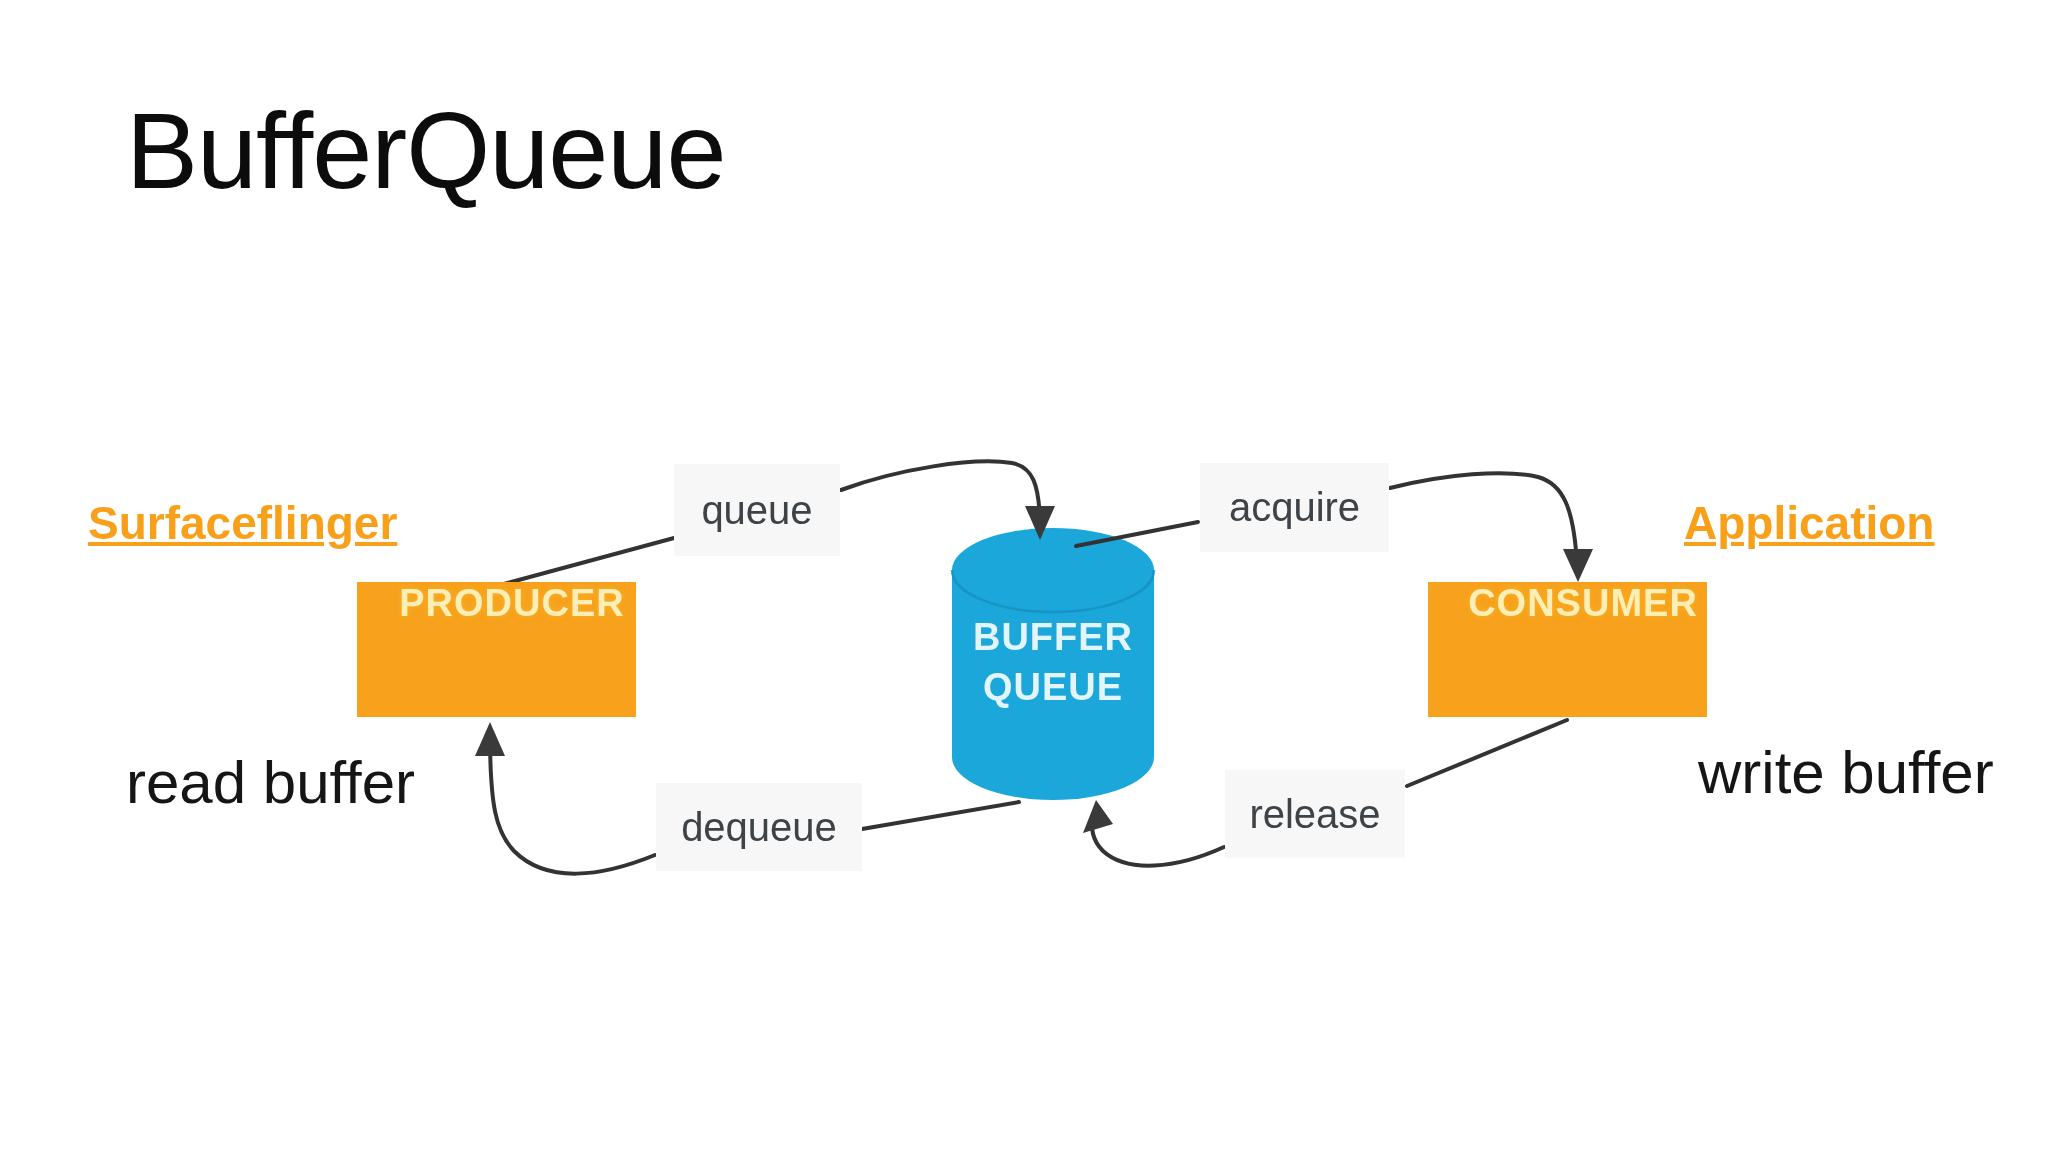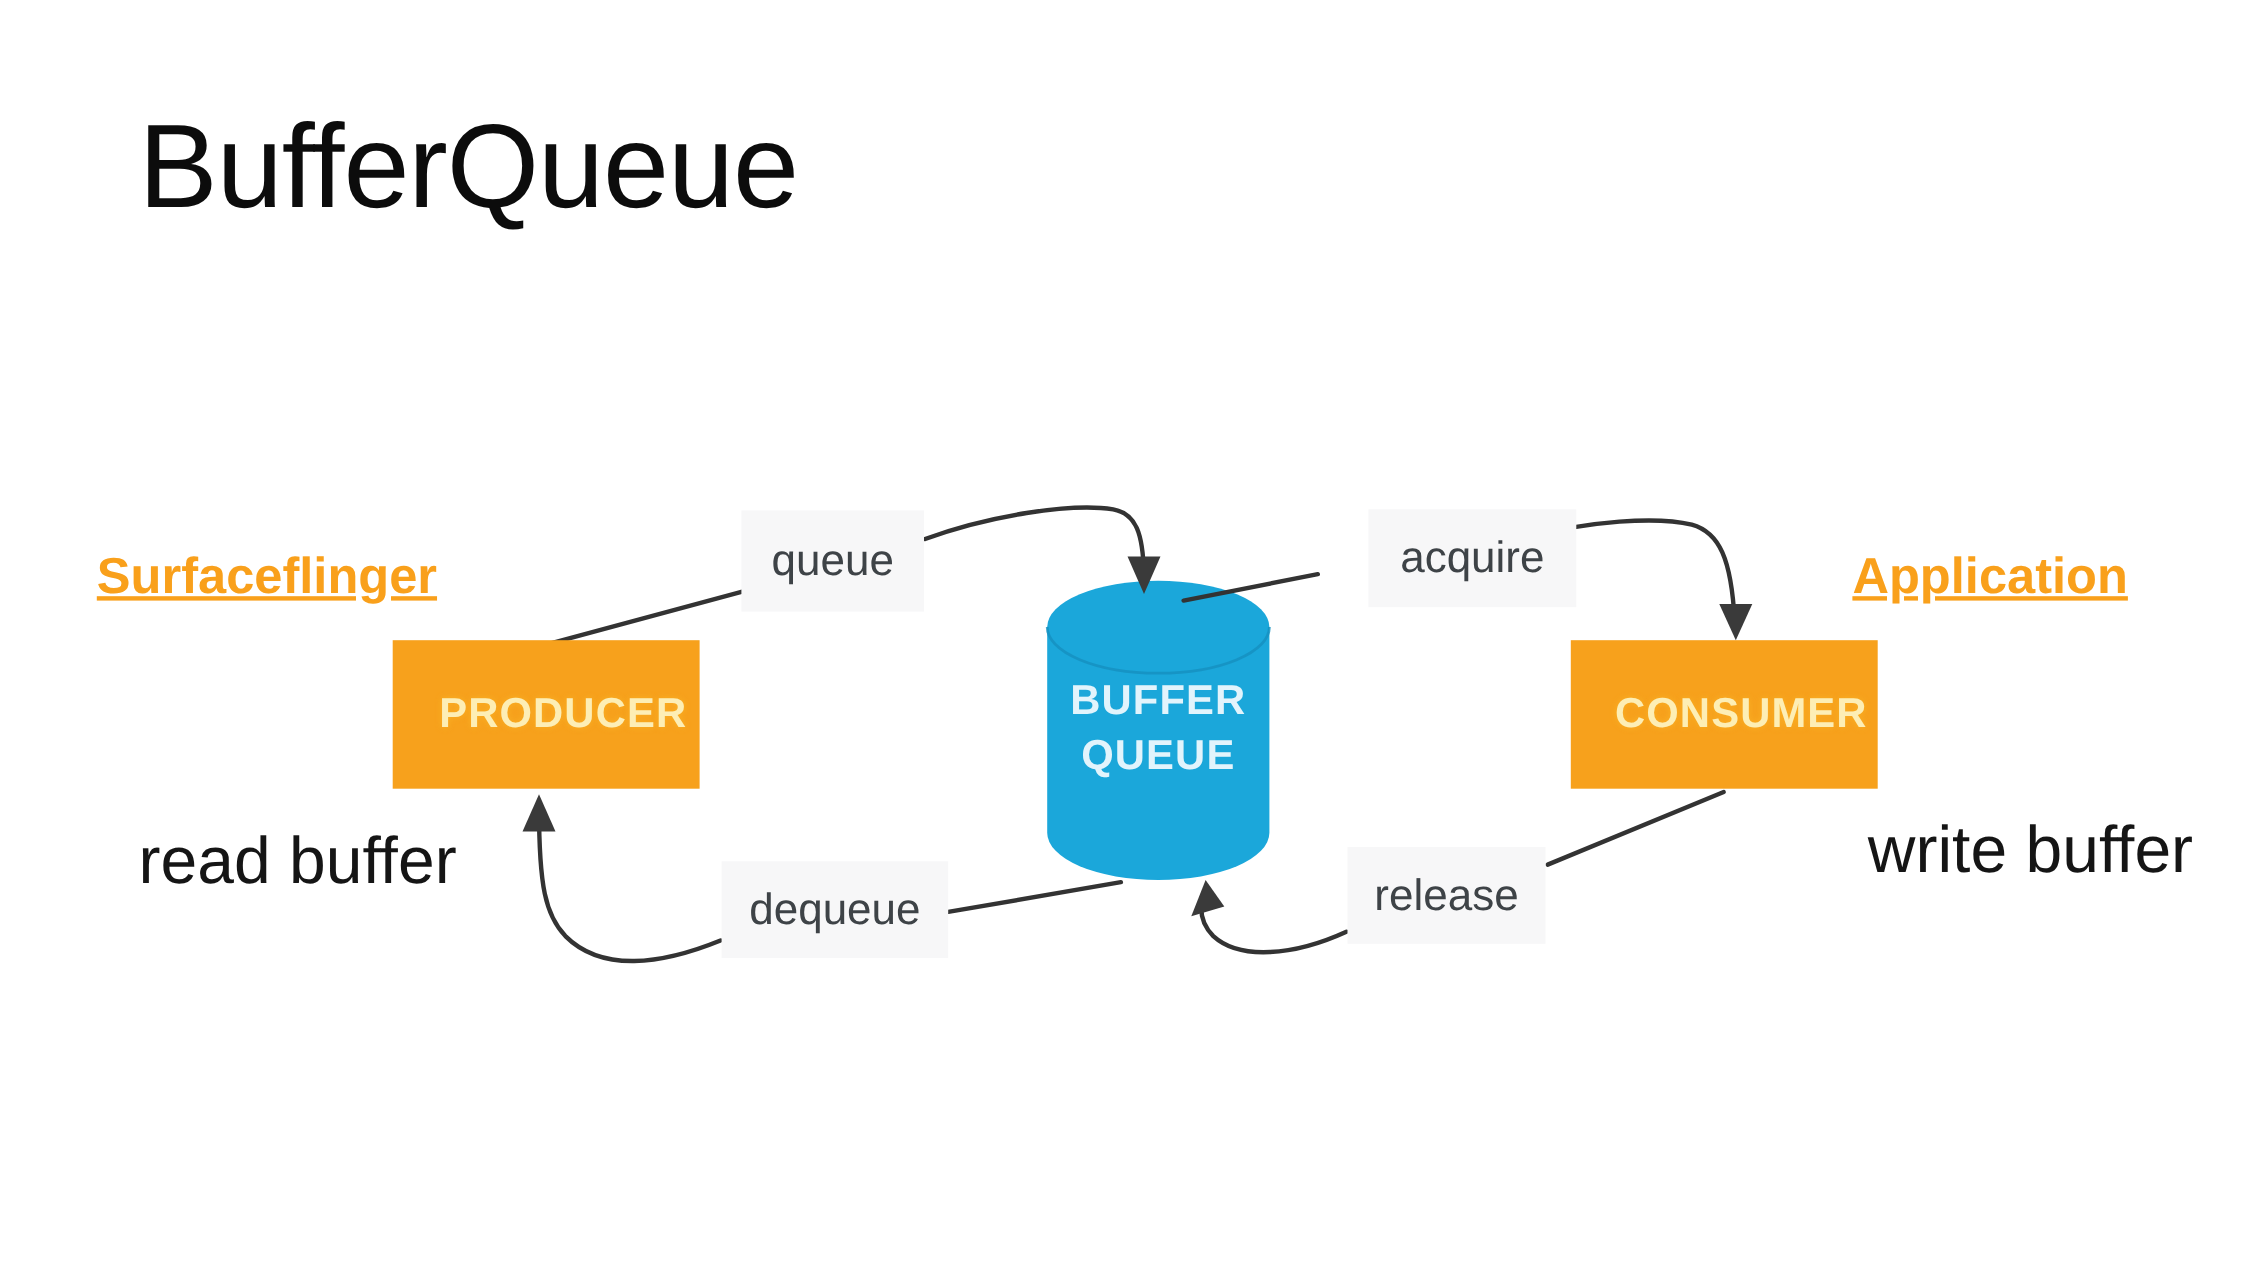--- a/index.html
+++ b/index.html
@@ -51,21 +51,21 @@
   }
   .action-text.left  { left: 126px;  top: 748px; }
   .action-text.right { left: 1698px; top: 738px; }
 
   .node {
     position: absolute;
     width: 279px;
     height: 135px;
     background: #f7a11c;
     display: flex;
-    align-items: center;
+    align-items: flex-start;
     justify-content: center;
     font-size: 38px;
     font-weight: bold;
     letter-spacing: 1px;
     color: #fdeeb5;
     text-shadow: 0 0 6px rgba(250, 180, 40, 0.85);
     padding-left: 31px;
   }
   .node.producer { left: 357px;  top: 582px; }
   .node.consumer { left: 1428px; top: 582px; }
@@ -86,21 +86,21 @@
   .edge-label {
     position: absolute;
     background: #f7f7f8;
     display: flex;
     align-items: center;
     justify-content: center;
     font-size: 40px;
     color: #3e4347;
   }
   .edge-label.queue   { left: 674px;  top: 464px; width: 166px; height: 92px; }
-  .edge-label.acquire { left: 1244px; top: 463px; width: 189px; height: 89px; }
+  .edge-label.acquire { left: 1200px; top: 463px; width: 189px; height: 89px; }
   .edge-label.dequeue { left: 656px;  top: 783px; width: 206px; height: 88px; }
   .edge-label.release { left: 1225px; top: 770px; width: 180px; height: 88px; }
 </style>
 </head>
 <body>
 
 <div class="canvas">
 
   <div class="page-title">BufferQueue</div>
 

